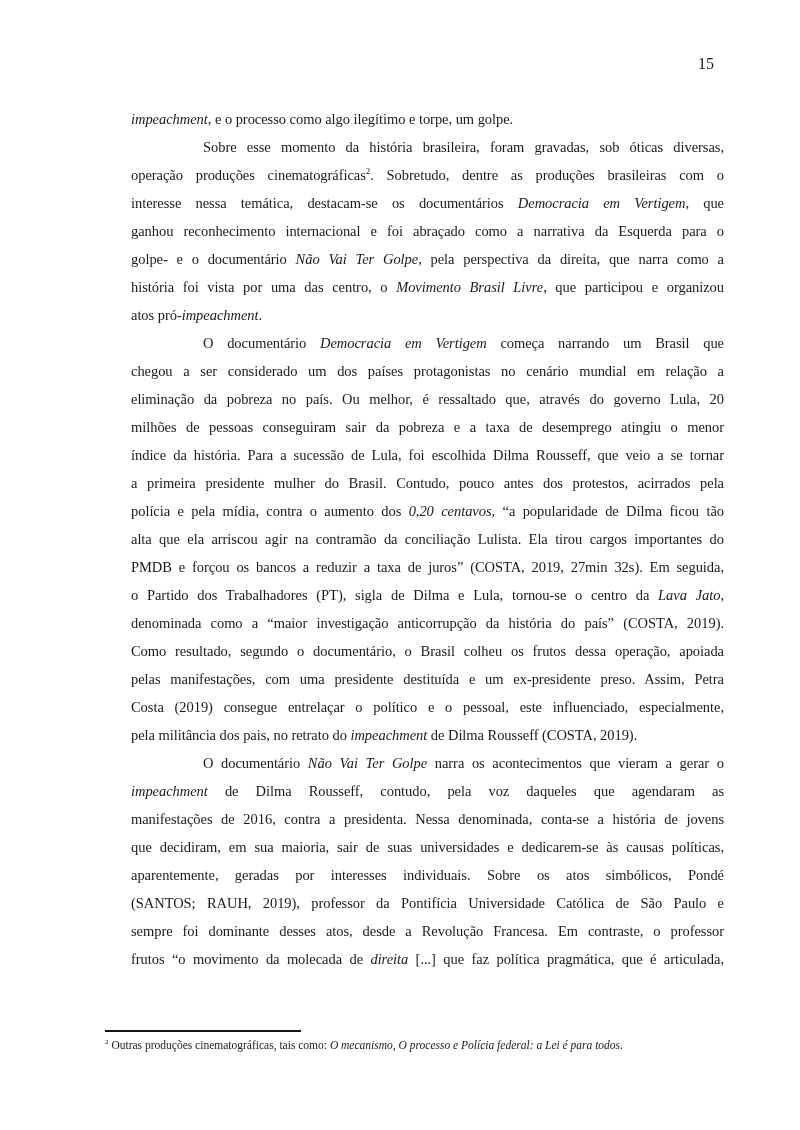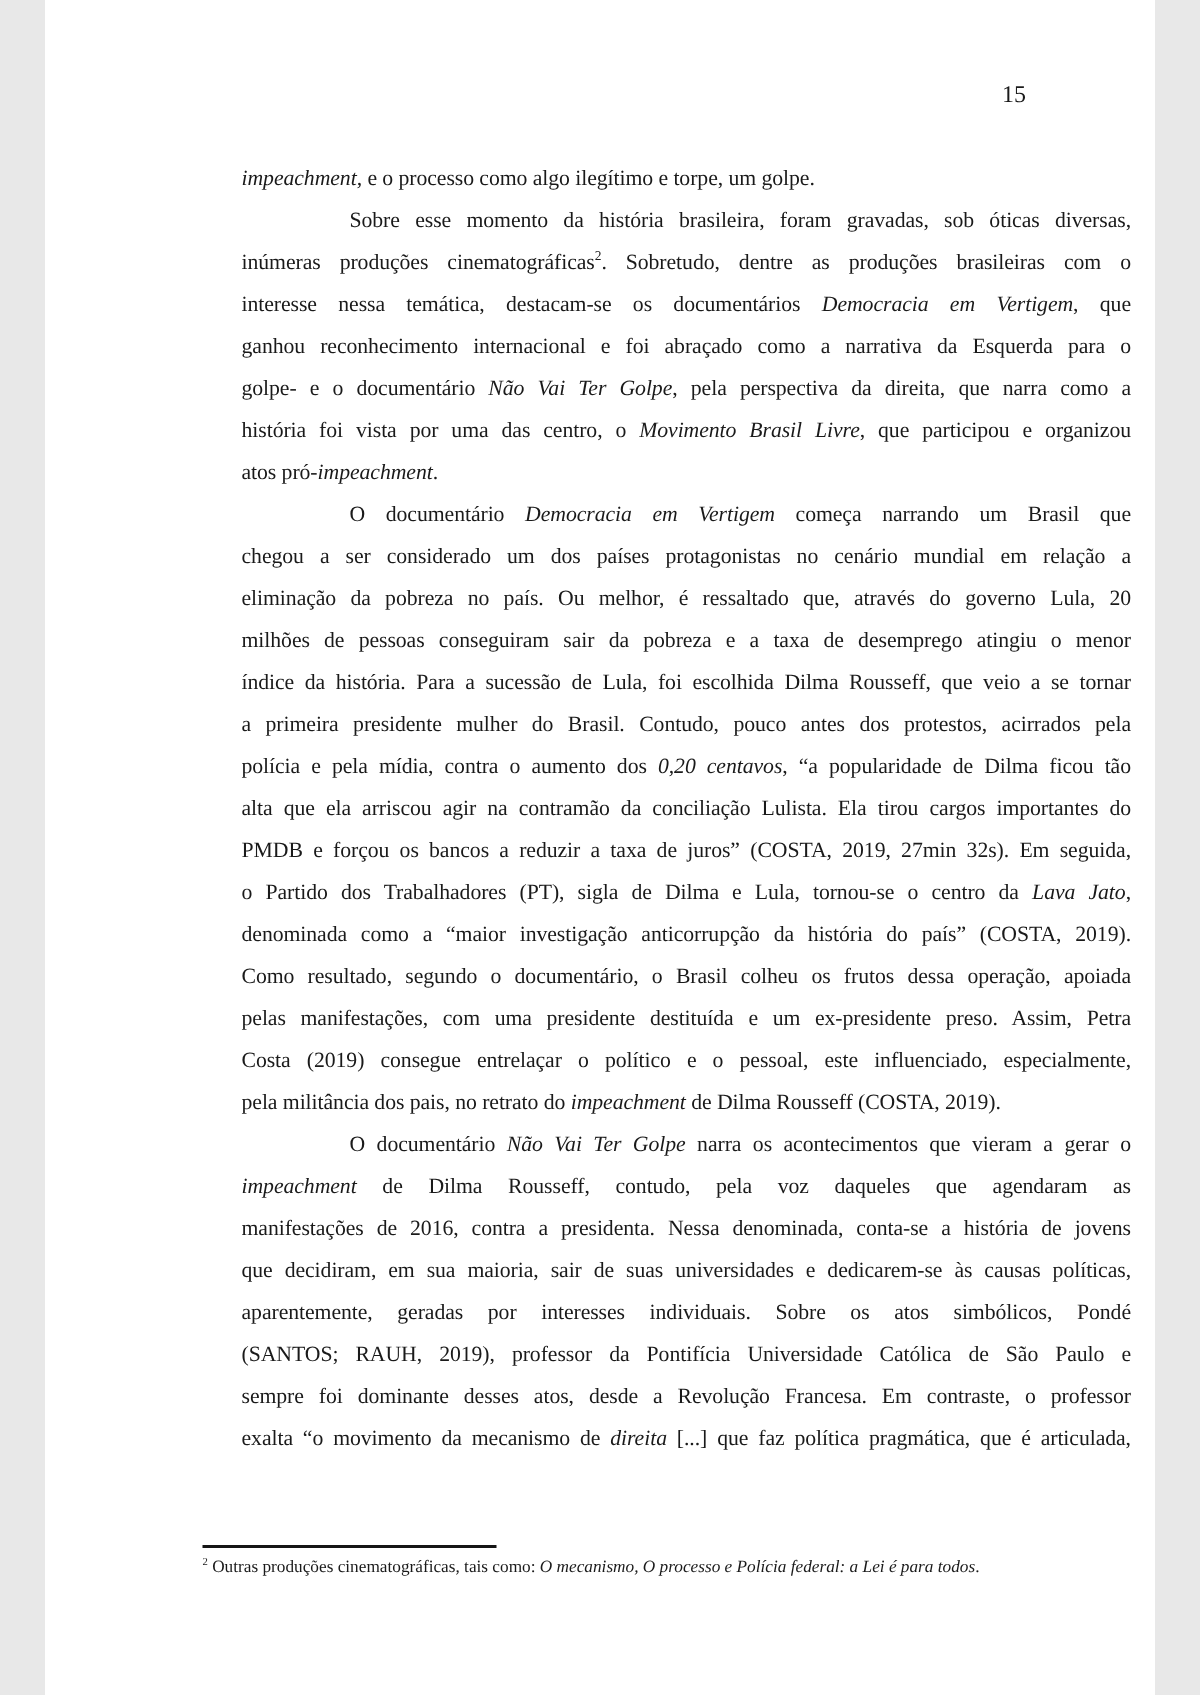--- a/index.html
+++ b/index.html
@@ -2,21 +2,21 @@
 <html><head>
 <meta charset="utf-8">
 <style>
   html, body { margin: 0; padding: 0; }
   body {
     background: #e8e8e8;
     font-family: "Liberation Serif", serif;
   }
   .page {
     position: relative;
-    width: 740px;
+    width: 800px;
     height: 1130px;
     margin: 0 auto;
     background: var(--page-bg, #ffffff);
     color: var(--text-color, #1a1a1a);
     overflow: hidden;
   }
   .page-number {
     position: absolute;
     top: 56px;
     right: 86px;
@@ -69,21 +69,21 @@
 <body>
 
 <div class="page" style="--page-bg: #ffffff; --text-color: #1a1a1a;">
   <div class="page-number">15</div>
   <div class="body-text">
       <div class="paragraph">
         <div class="line last"><span class="it">impeachment,</span><span> e o processo como algo ilegítimo e torpe, um golpe.</span></div>
       </div>
       <div class="paragraph">
         <div class="line indent"><span>Sobre esse momento da história brasileira, foram gravadas, sob óticas diversas,</span></div>
-        <div class="line"><span>inúmeras produções cinematográficas</span><sup>2</sup><span>. Sobretudo, dentre as produções brasileiras com o</span></div>
+        <div class="line"><span>operação produções cinematográficas</span><sup>2</sup><span>. Sobretudo, dentre as produções brasileiras com o</span></div>
         <div class="line"><span>interesse nessa temática, destacam-se os documentários </span><span class="it">Democracia em Vertigem</span><span>, que</span></div>
         <div class="line"><span>ganhou reconhecimento internacional e foi abraçado como a narrativa da Esquerda para o</span></div>
         <div class="line"><span>golpe- e o documentário </span><span class="it">Não Vai Ter Golpe</span><span>, pela perspectiva da direita, que narra como a</span></div>
         <div class="line"><span>história foi vista por uma das centro, o </span><span class="it">Movimento Brasil Livre</span><span>, que participou e organizou</span></div>
         <div class="line last"><span>atos pró-</span><span class="it">impeachment</span><span>.</span></div>
       </div>
       <div class="paragraph">
         <div class="line indent"><span>O documentário </span><span class="it">Democracia em Vertigem</span><span> começa narrando um Brasil que</span></div>
         <div class="line"><span>chegou a ser considerado um dos países protagonistas no cenário mundial em relação a</span></div>
         <div class="line"><span>eliminação da pobreza no país. Ou melhor, é ressaltado que, através do governo Lula, 20</span></div>
@@ -101,18 +101,18 @@
         <div class="line last"><span>pela militância dos pais, no retrato do </span><span class="it">impeachment</span><span> de Dilma Rousseff (COSTA, 2019).</span></div>
       </div>
       <div class="paragraph">
         <div class="line indent"><span>O documentário </span><span class="it">Não Vai Ter Golpe</span><span> narra os acontecimentos que vieram a gerar o</span></div>
         <div class="line"><span class="it">impeachment</span><span> de Dilma Rousseff, contudo, pela voz daqueles que agendaram as</span></div>
         <div class="line"><span>manifestações de 2016, contra a presidenta. Nessa denominada, conta-se a história de jovens</span></div>
         <div class="line"><span>que decidiram, em sua maioria, sair de suas universidades e dedicarem-se às causas políticas,</span></div>
         <div class="line"><span>aparentemente, geradas por interesses individuais. Sobre os atos simbólicos, Pondé</span></div>
         <div class="line"><span>(SANTOS; RAUH, 2019), professor da Pontifícia Universidade Católica de São Paulo e</span></div>
         <div class="line"><span>sempre foi dominante desses atos, desde a Revolução Francesa. Em contraste, o professor</span></div>
-        <div class="line"><span>exalta “o movimento da mecanismo de </span><span class="it">direita</span><span> [...] que faz política pragmática, que é articulada,</span></div>
+        <div class="line"><span>frutos “o movimento da molecada de </span><span class="it">direita</span><span> [...] que faz política pragmática, que é articulada,</span></div>
       </div>
     </div>
   <div class="footnote-separator"></div>
   <div class="footnote"><sup>2</sup><span><span> Outras produções cinematográficas, tais como: </span><span class="it">O mecanismo, O processo e Polícia federal: a Lei é para todos</span><span>.</span></span></div>
 </div>
 
 </body></html>

